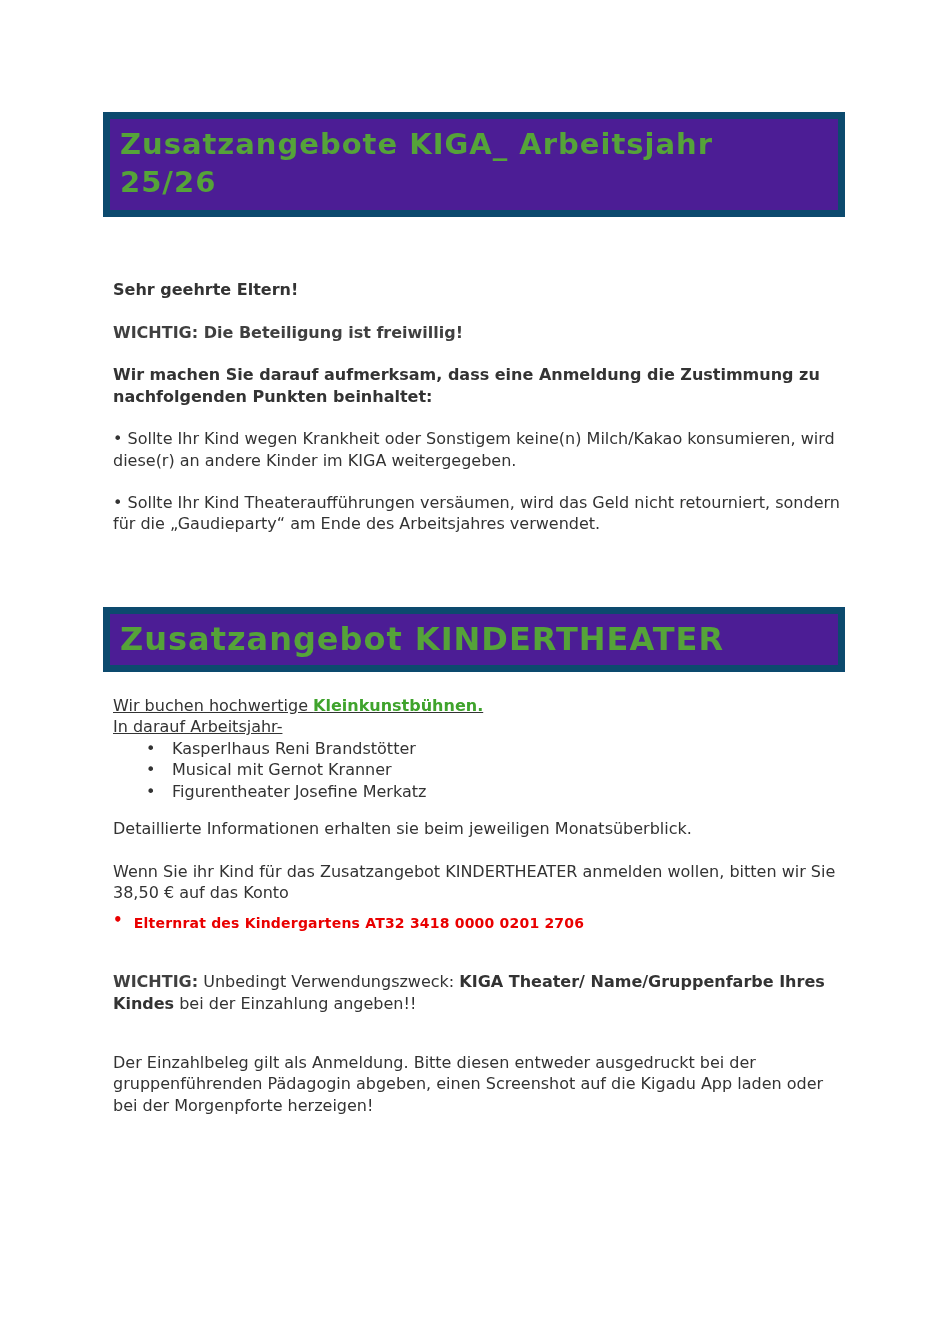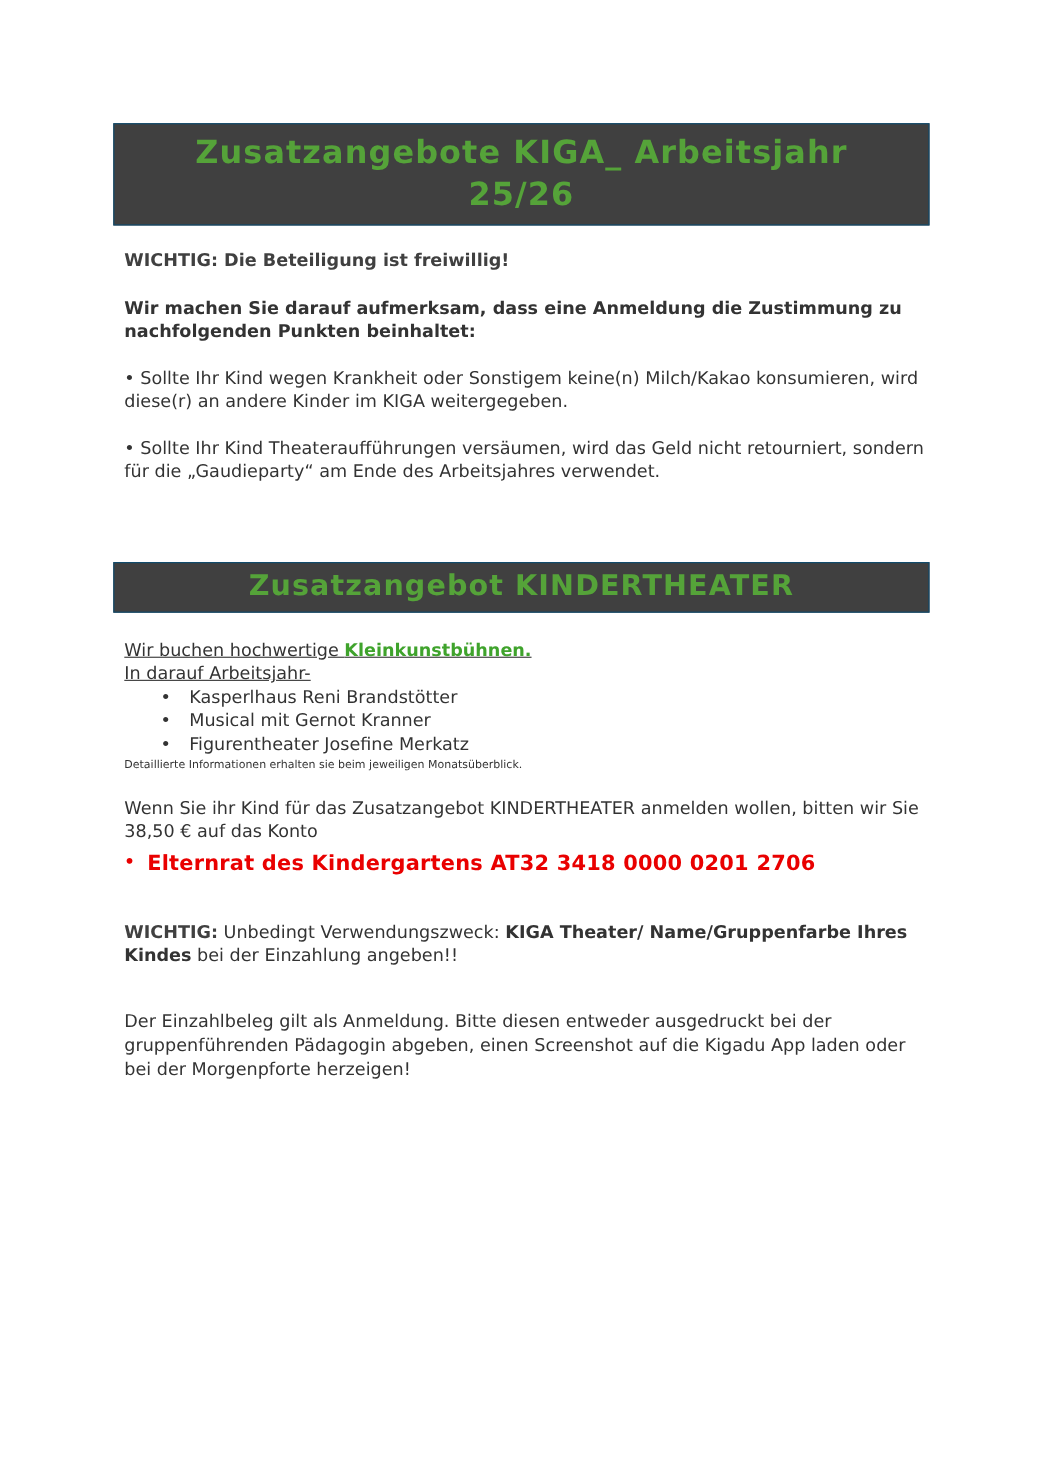--- a/index.html
+++ b/index.html
@@ -11,34 +11,33 @@
     font-family: "DejaVu Sans", "Liberation Sans", sans-serif;
     font-size: 16px;
     line-height: 1.34;
     color: #333333;
   }
   .page { position: relative; width: 950px; min-height: 1343px; }
 
   .banner {
     margin-left: 103px;
     width: 742px;
-    background: #404040;
-    border: 1px solid #0c4a6e;
-    text-align: center;
+    background: #4c1d95;
+    border: 7px solid #0c4a6e;
   }
   .banner--main { margin-top: 112px; padding: 7px 10px 9px; }
   .banner--section { margin-top: 72px; padding: 5px 10px 6px; }
   .banner__title {
     margin: 0;
     font-weight: bold;
     color: #55a339;
     letter-spacing: 1px;
   }
   .banner__title--main { font-size: 29px; line-height: 1.3; }
-  .banner__title--section { font-size: 26px; line-height: 1.25; }
+  .banner__title--section { font-size: 32px; line-height: 1.25; }
 
   .content { margin-left: 113px; width: 732px; }
 
   p { margin: 0; }
   .bold { font-weight: bold; }
   .red { color: #404040; }
   .green { color: #3fa32c; }
 
   .greeting { margin-top: 62px; font-weight: bold; }
   .block { margin-top: 21px; }
@@ -50,25 +49,25 @@
     padding: 0 0 0 59px;
     list-style: none;
   }
   ul.acts li::before {
     content: "\2022";
     display: inline-block;
     width: 26px;
     margin-left: -26px;
   }
 
-  .note { font-size: 10px; margin-top: 2px; }
+  .note { font-size: 16px; margin-top: 16px; }
 
   .account {
     margin-top: 7px;
-    font-size: 19px;
+    font-size: 14px;
     font-weight: bold;
     color: #e90000;
     letter-spacing: 0.2px;
   }
   .account::before {
     content: "\2022";
     font-size: 15px;
     vertical-align: 3px;
     margin-right: 11px;
   }
@@ -79,20 +78,21 @@
 <div class="page">
 
   <header class="banner banner--main">
     <h1 class="banner__title banner__title--main">
       <span>Zusatzangebote KIGA_ Arbeitsjahr</span><br>
       <span>25/26</span>
     </h1>
   </header>
 
   <section class="content">
+    <p class="greeting">Sehr geehrte Eltern!</p>
 
     <div class="block">
       <div class="red bold">WICHTIG: Die Beteiligung ist freiwillig!</div>
     </div>
 
     <p class="block bold">Wir machen Sie darauf aufmerksam, dass eine Anmeldung die Zustimmung zu nachfolgenden Punkten beinhaltet:</p>
 
     <p class="block">• Sollte Ihr Kind wegen Krankheit oder Sonstigem keine(n) Milch/Kakao konsumieren, wird diese(r) an andere Kinder im KIGA weitergegeben.</p>
 
     <p class="block">• Sollte Ihr Kind Theateraufführungen versäumen, wird das Geld nicht retourniert, sondern für die „Gaudieparty“ am Ende des Arbeitsjahres verwendet.</p>

